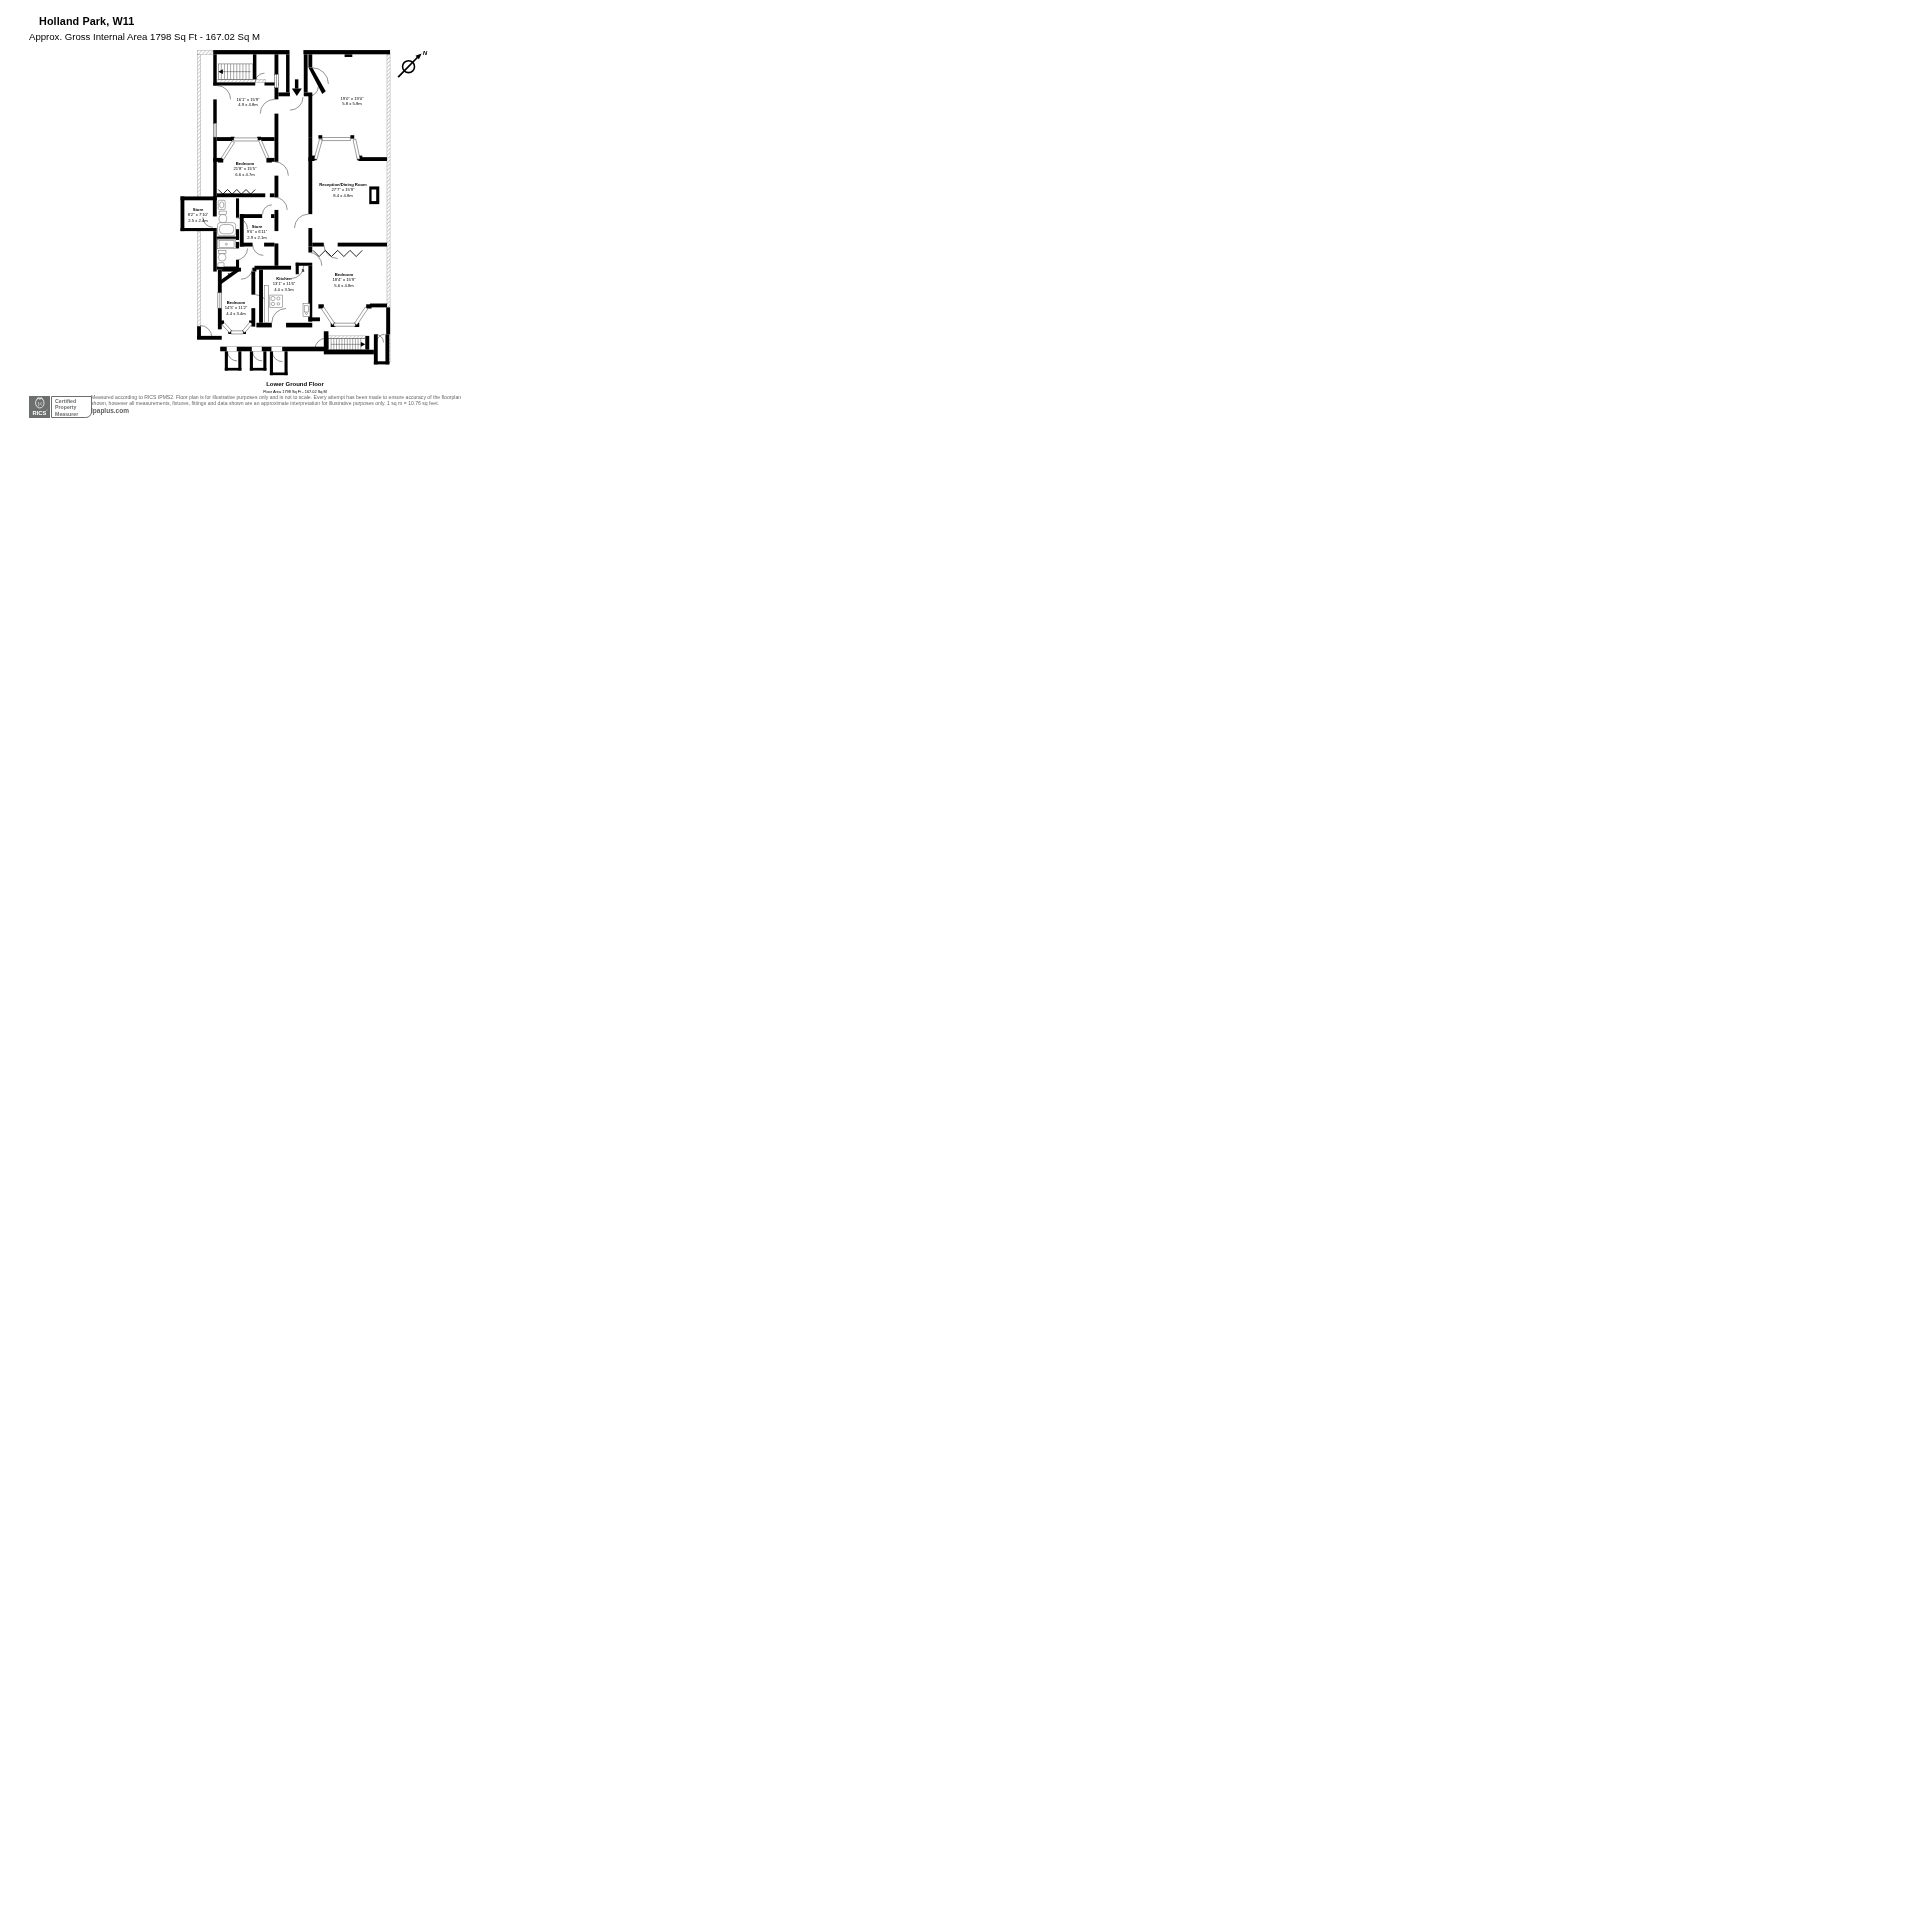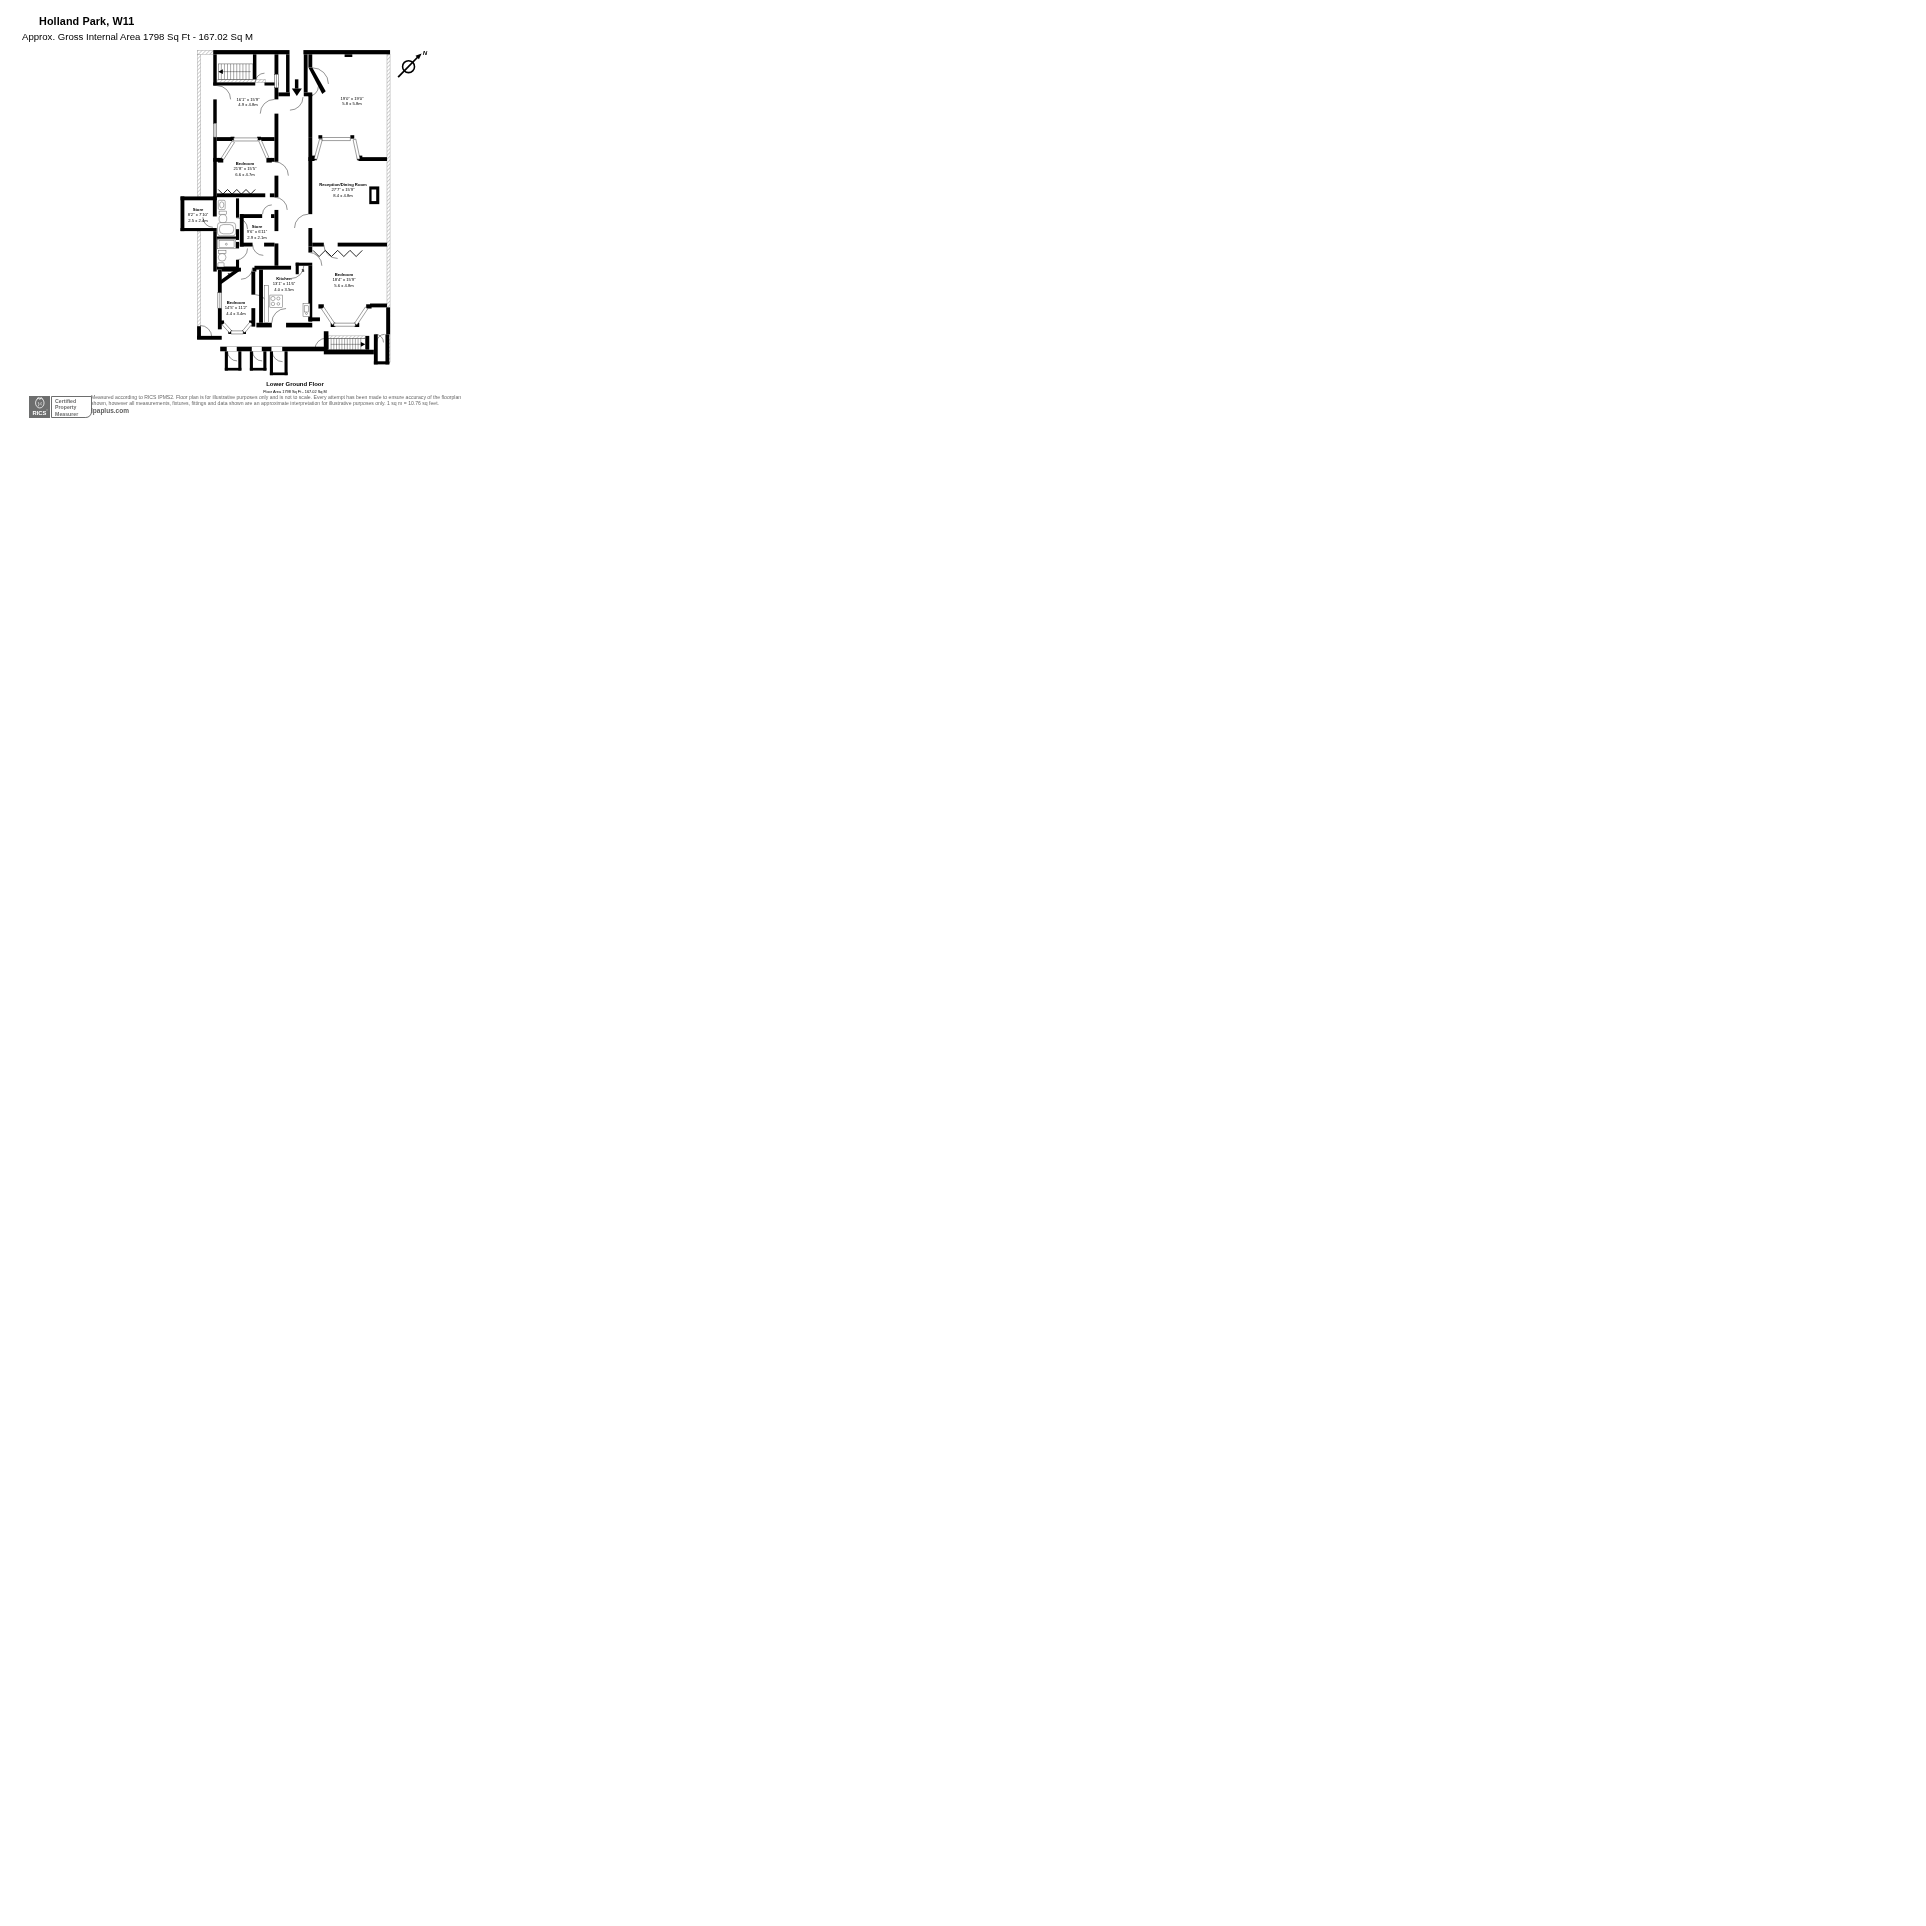--- a/index.html
+++ b/index.html
@@ -1,19 +1,19 @@
 <!DOCTYPE html>
 <html style="font-size:6.2px"><head>
 <meta charset="utf-8">
 <style>
   html,body{margin:0;padding:0;background:#fff;}
   .page{position:relative;width:596px;height:421px;background:#fff;overflow:hidden;
         font-family:"Liberation Sans","DejaVu Sans",sans-serif;color:#000;}
   .hdr-title{position:absolute;left:27px;top:15.4px;font-size:10.8px;font-weight:bold;letter-spacing:0.1px;padding-left:12px;}
-  .hdr-sub{position:absolute;left:22px;top:31px;font-size:9.6px;font-weight:400;}
+  .hdr-sub{position:absolute;left:29px;top:31px;font-size:9.6px;font-weight:400;}
   .plan-svg{position:absolute;left:0;top:0;}
   .rlabel{position:absolute;transform:translate(-50%,-50%);text-align:center;
           font-size:4.2px;line-height:5.4px;white-space:nowrap;}
   .rname{display:block;font-weight:bold;}
   .rname:empty{display:none;}
   .rdim{display:block;}
   .slabel{position:absolute;transform:translate(-50%,-50%);font-size:4.4px;font-weight:bold;}
   .floor-name{position:absolute;left:295px;top:381px;transform:translate(-50%,0);
               font-size:6px;font-weight:bold;white-space:nowrap;}
   .floor-area{position:absolute;left:295px;top:389px;transform:translate(-50%,0);

